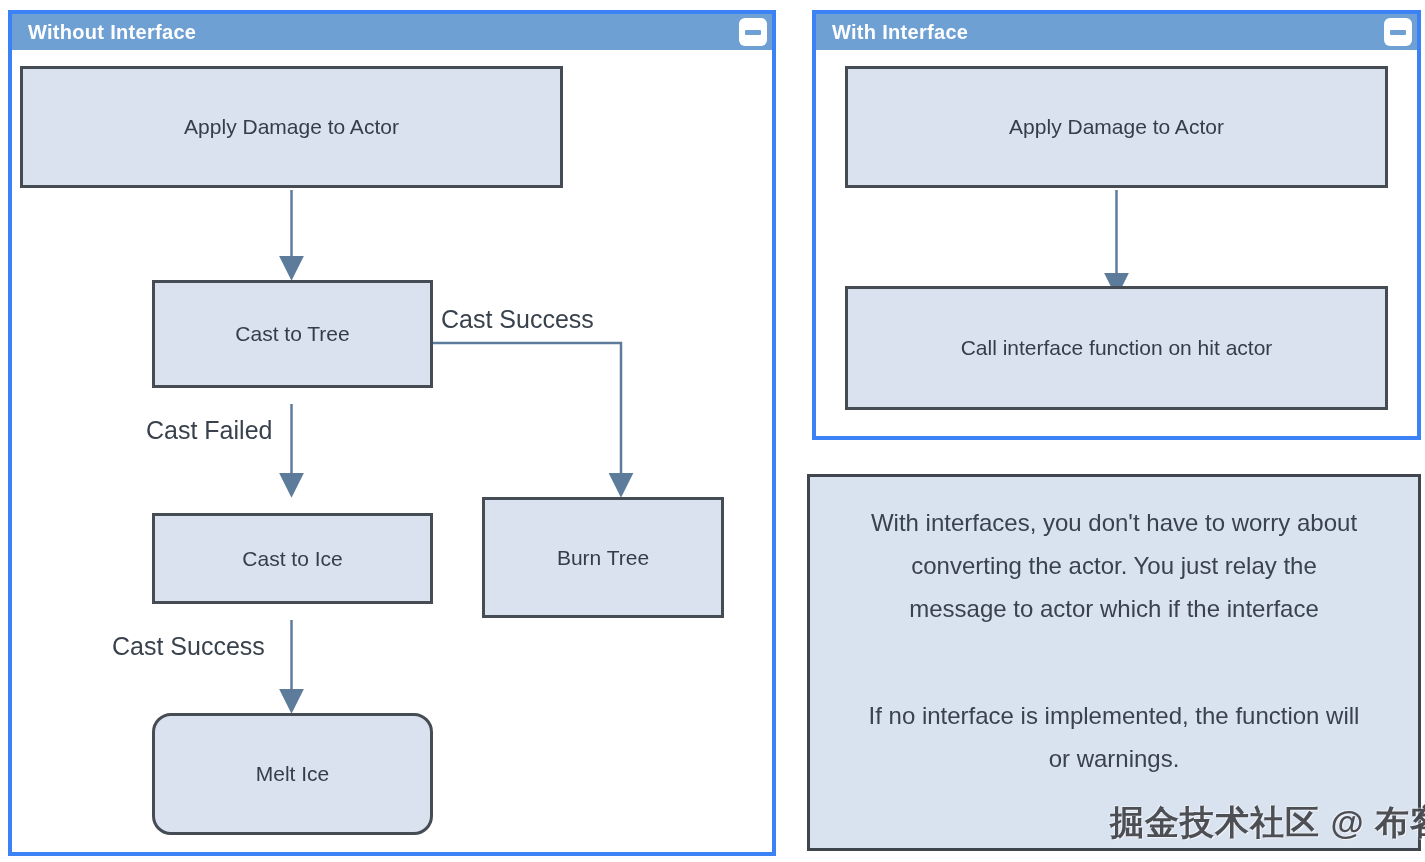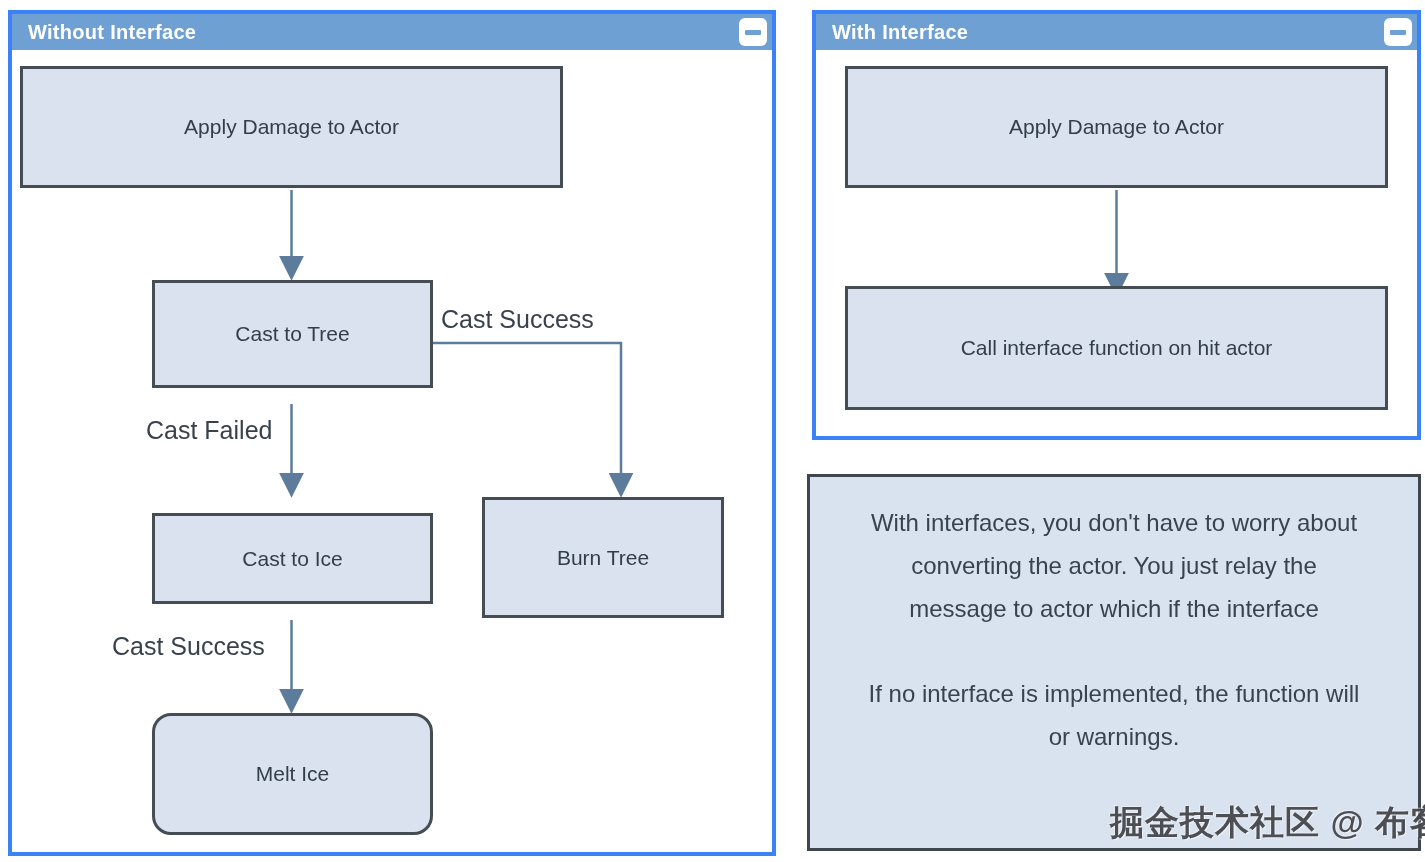--- a/index.html
+++ b/index.html
@@ -102,21 +102,21 @@
     color: #3a434d;
     font-size: 24px;
     text-align: center;
     padding-top: 24px;
   }
   .note-panel .line {
     line-height: 43px;
     white-space: nowrap;
   }
   .note-panel .para2 {
-    margin-top: 42px;
+    margin-top: 64px;
   }
   
   .watermark {
     position: absolute;
     left: 1110px;
     top: 800px;
     font-size: 34px;
     font-weight: 600;
     color: rgba(52, 55, 60, 0.88);
     letter-spacing: 1px;

